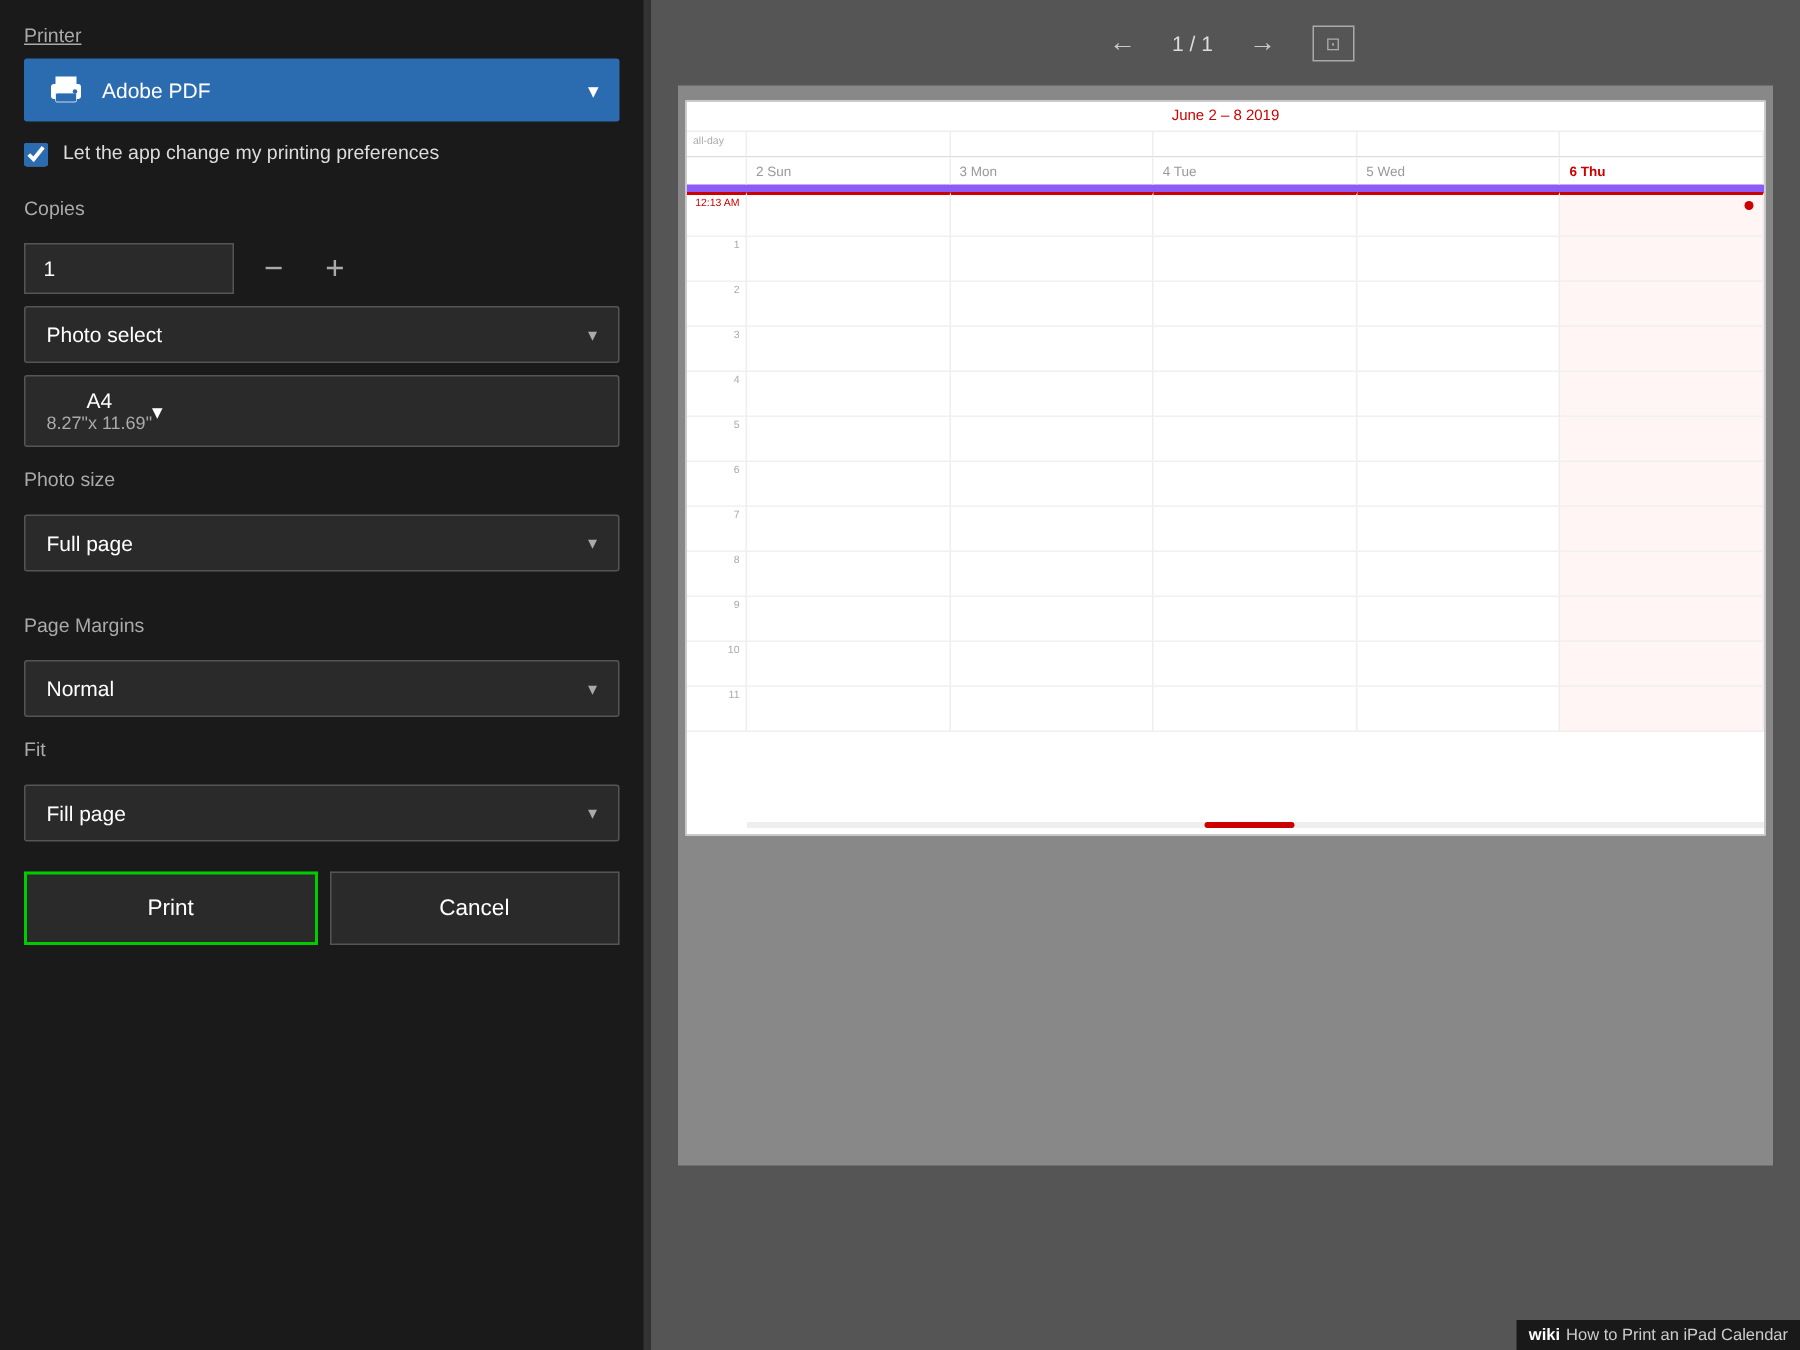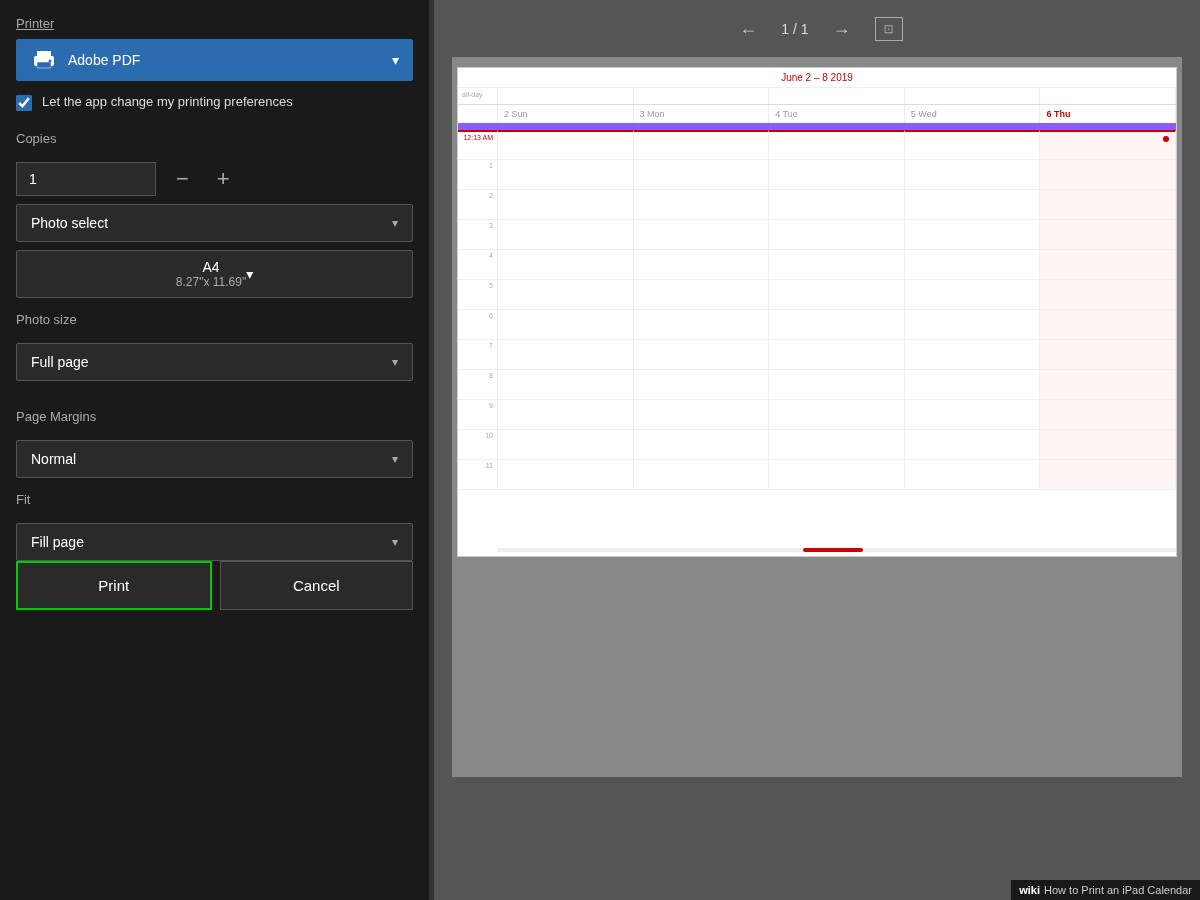--- a/index.html
+++ b/index.html
@@ -142,21 +142,21 @@
       font-size: 12px;
     }
 
     .paper-size-control {
       background: #2a2a2a;
       border: 1px solid #555;
       border-radius: 2px;
       padding: 8px 14px;
       display: flex;
       align-items: center;
-      justify-content: center;
+      justify-content: flex-start;
       cursor: pointer;
       width: 100%;
       color: white;
       font-size: 14px;
       margin-top: 8px;
     }
 
     .paper-size-text {
       display: flex;
       flex-direction: column;
@@ -169,20 +169,21 @@
 
     .paper-size-sub {
       font-size: 12px;
       color: #aaaaaa;
     }
 
     
     .bottom-buttons {
       display: flex;
       gap: 8px;
+      margin-top: 20px;
       padding-bottom: 8px;
     }
 
     .print-btn {
       flex: 1;
       padding: 14px;
       background: #2a2a2a;
       border: 2px solid #00cc00;
       color: white;
       font-size: 15px;
@@ -270,21 +271,21 @@
       text-align: center;
       font-size: 10px;
       color: #cc0000;
       padding: 4px;
       border-bottom: 1px solid #eee;
     }
 
     .cal-days-header {
       display: grid;
       grid-template-columns: 40px repeat(5, 1fr);
-      border-bottom: 7px solid #8b5cf6;
+      border-bottom: 5px solid #8b5cf6;
       background: #fff;
     }
 
     .cal-day-col {
       padding: 4px 6px;
       font-size: 9px;
       color: #999;
       border-right: 1px solid #eee;
       text-align: left;
     }

